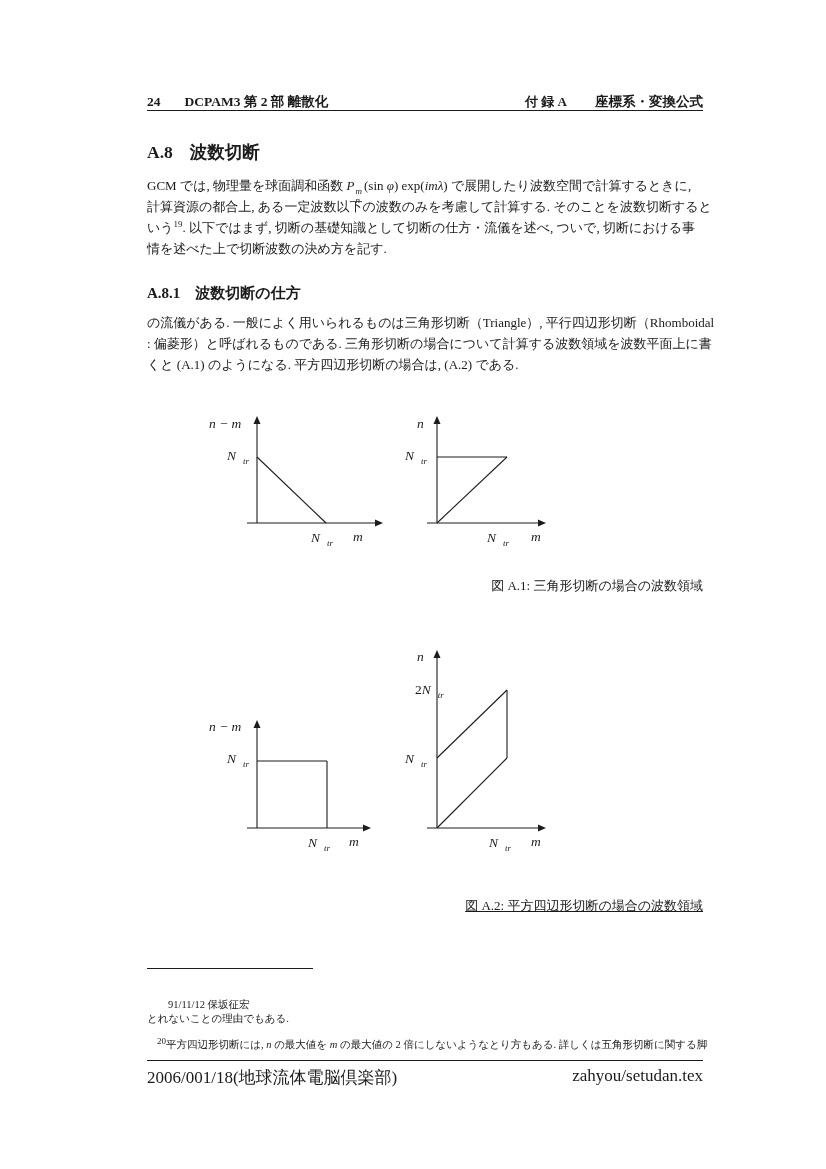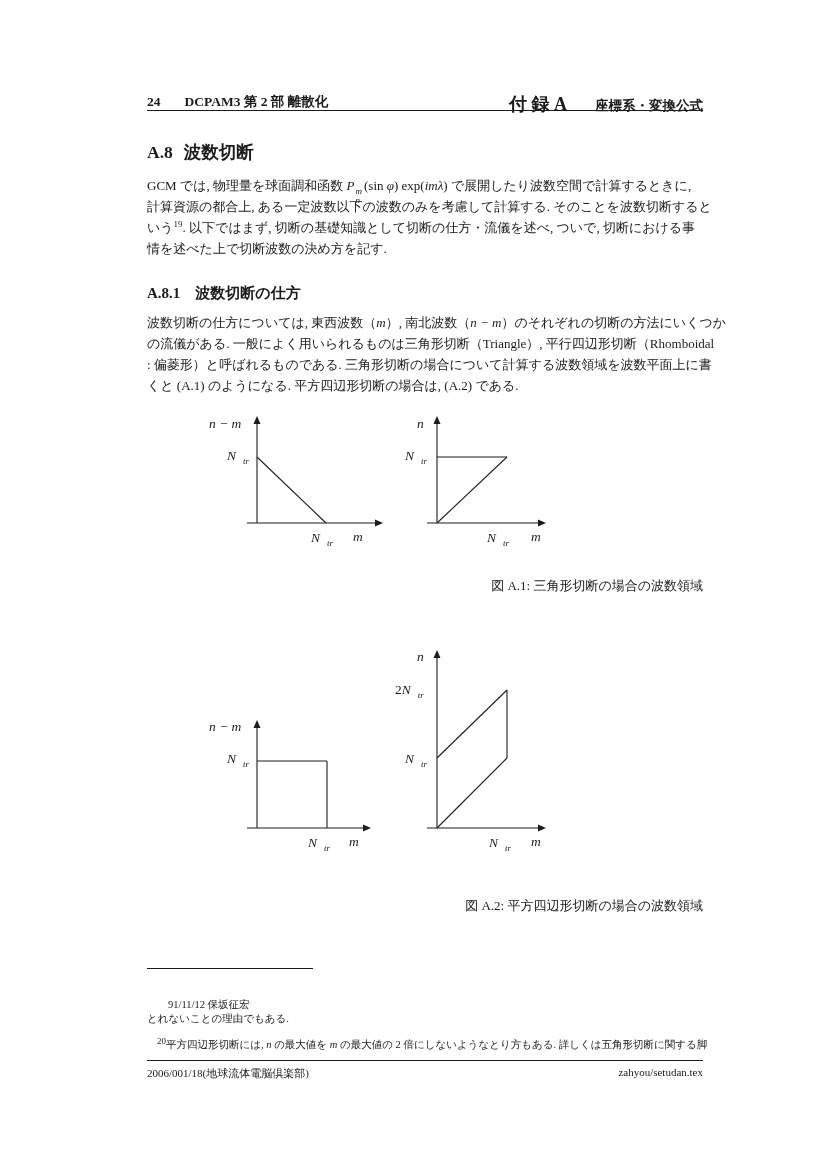--- a/index.html
+++ b/index.html
@@ -16,59 +16,58 @@
   .bold{font-weight:bold;}
   .mi{font-style:italic;font-family:"Liberation Serif","DejaVu Serif",serif;}
   .stack{display:inline-flex;flex-direction:column;align-items:flex-start;
          vertical-align:-0.45em;font-size:9px;line-height:1.05;margin:0 2px 0 1px;}
   .fnref{font-size:9px;vertical-align:super;line-height:0;}
   .rule{background:#1b1b1b;height:1px;}
   .caption{width:556px;text-align:right;font-size:13px;}
   .figlabel{font-size:13.5px;white-space:nowrap;}
   .figlabel sub{font-size:9px;margin-left:7px;}
   .fnline{white-space:nowrap;line-height:13px;height:13px;font-size:10.5px;margin-top:24px;}
-  .footerline{font-size:11px;white-space:nowrap;}
+  .footerline{font-size:17px;white-space:nowrap;}
   svg line, svg polyline{stroke:#1c1c1c;stroke-width:1.1;fill:none;}
   svg polygon{fill:#1c1c1c;stroke:none;}
 </style>
 </head>
 <body>
 
 <div class="page">
 
   <div class="abs" style="left:147px;top:92px;width:556px;">
     <span class="bold" style="font-size:13.5px;">24</span>
     <span class="bold" style="font-size:13.5px;margin-left:20px;">DCPAM3 第 2 部 離散化</span>
     <span style="float:right;">
-      <span class="bold" style="font-size:18px;">付 録 A</span>
+      <span class="bold" style="font-size:13px;">付 録 A</span>
       <span class="bold" style="font-size:13.5px;margin-left:24px;margin-top:19px;">座標系・変換公式</span>
     </span>
   </div>
   <div class="abs rule" style="left:147px;top:110px;width:556px;"></div>
 
   <div class="abs bold" style="left:147px;top:140px;font-size:17.5px;">
-    <span>A.8</span><span style="margin-left:11px;">波数切断</span>
+    <span>A.8</span><span style="margin-left:17px;">波数切断</span>
   </div>
 
   <div class="abs" style="left:147px;top:175px;width:566px;">
     <div class="line"><span>GCM では, 物理量を球面調和函数 </span><span class="mi">P</span><span class="stack">
           <span class="mi">m</span>
           <span class="mi">n</span>
         </span><span>(sin </span><span class="mi">φ</span><span>) exp(</span><span class="mi">imλ</span><span>)</span><span> で展開したり波数空間で計算するときに,</span></div>
     <div class="line">計算資源の都合上, ある一定波数以下の波数のみを考慮して計算する. そのことを波数切断すると</div>
     <div class="line"><span>いう</span><span class="fnref">19</span><span>. 以下ではまず, 切断の基礎知識として切断の仕方・流儀を述べ, ついで, 切断における事</span></div>
     <div class="line">情を述べた上で切断波数の決め方を記す.</div>
   </div>
 
   <div class="abs bold" style="left:147px;top:284px;font-size:15px;">
     <span>A.8.1</span><span style="margin-left:15px;">波数切断の仕方</span>
   </div>
 
   <div class="abs" style="left:147px;top:312px;width:566px;">
-    <div class="line"><span>波数切断の仕方については, 東西波数（</span><span class="mi">m</span><span>）, 南北波数（</span><span class="mi">n − m</span><span>）のそれぞれの切断の方法にいくつか</span></div>
     <div class="line">の流儀がある. 一般によく用いられるものは三角形切断（Triangle）, 平行四辺形切断（Rhomboidal</div>
     <div class="line">: 偏菱形）と呼ばれるものである. 三角形切断の場合について計算する波数領域を波数平面上に書</div>
     <div class="line">くと (A.1) のようになる. 平方四辺形切断の場合は, (A.2) である.</div>
   </div>
 
   <svg class="abs" style="left:205px;top:413px;" width="185" height="140">
     <line x1="52" y1="9" x2="52" y2="110"></line>
     <polygon points="52,3 48.5,11 55.5,11"></polygon>
     <line x1="42" y1="110" x2="172" y2="110"></line>
     <polygon points="178,110 170,106.5 170,113.5"></polygon>
@@ -110,26 +109,26 @@
   <svg class="abs" style="left:400px;top:646px;" width="155" height="200">
     <line x1="37" y1="10" x2="37" y2="182"></line>
     <polygon points="37,4 33.5,12 40.5,12"></polygon>
     <line x1="27" y1="182" x2="140" y2="182"></line>
     <polygon points="146,182 138,178.5 138,185.5"></polygon>
     <line x1="37" y1="182" x2="107" y2="112"></line>
     <line x1="107" y1="112" x2="107" y2="44"></line>
     <line x1="37" y1="112" x2="107" y2="44"></line>
   </svg>
   <span class="abs figlabel mi" style="left:417px;top:649px;">n</span>
-  <span class="abs figlabel" style="left:395px;top:682px;"><span>2</span><span class="mi">N</span><sub class="mi">tr</sub></span>
+  <span class="abs figlabel" style="left:415px;top:682px;"><span>2</span><span class="mi">N</span><sub class="mi">tr</sub></span>
   <span class="abs figlabel" style="left:405px;top:751px;"><span class="mi">N</span><sub class="mi">tr</sub></span>
   <span class="abs figlabel" style="left:489px;top:835px;"><span class="mi">N</span><sub class="mi">tr</sub></span>
   <span class="abs figlabel mi" style="left:531px;top:834px;">m</span>
 
-  <div class="abs caption" style="left:147px;top:897px;">図 A.2: 平方四辺形切断の場合の波数領域</div>
+  <div class="abs caption" style="left:147px;top:897px;text-decoration:underline;">図 A.2: 平方四辺形切断の場合の波数領域</div>
 
 
   <div class="abs rule" style="left:147px;top:968px;width:166px;"></div>
   <div class="abs fnline" style="left:168px;top:974px;">91/11/12 保坂征宏</div>
 
   <div class="abs" style="left:147px;top:988px;width:566px;">
     <div class="fnline">とれないことの理由でもある.</div>
   </div>
 
   <div class="abs" style="left:147px;top:1014px;width:566px;">

